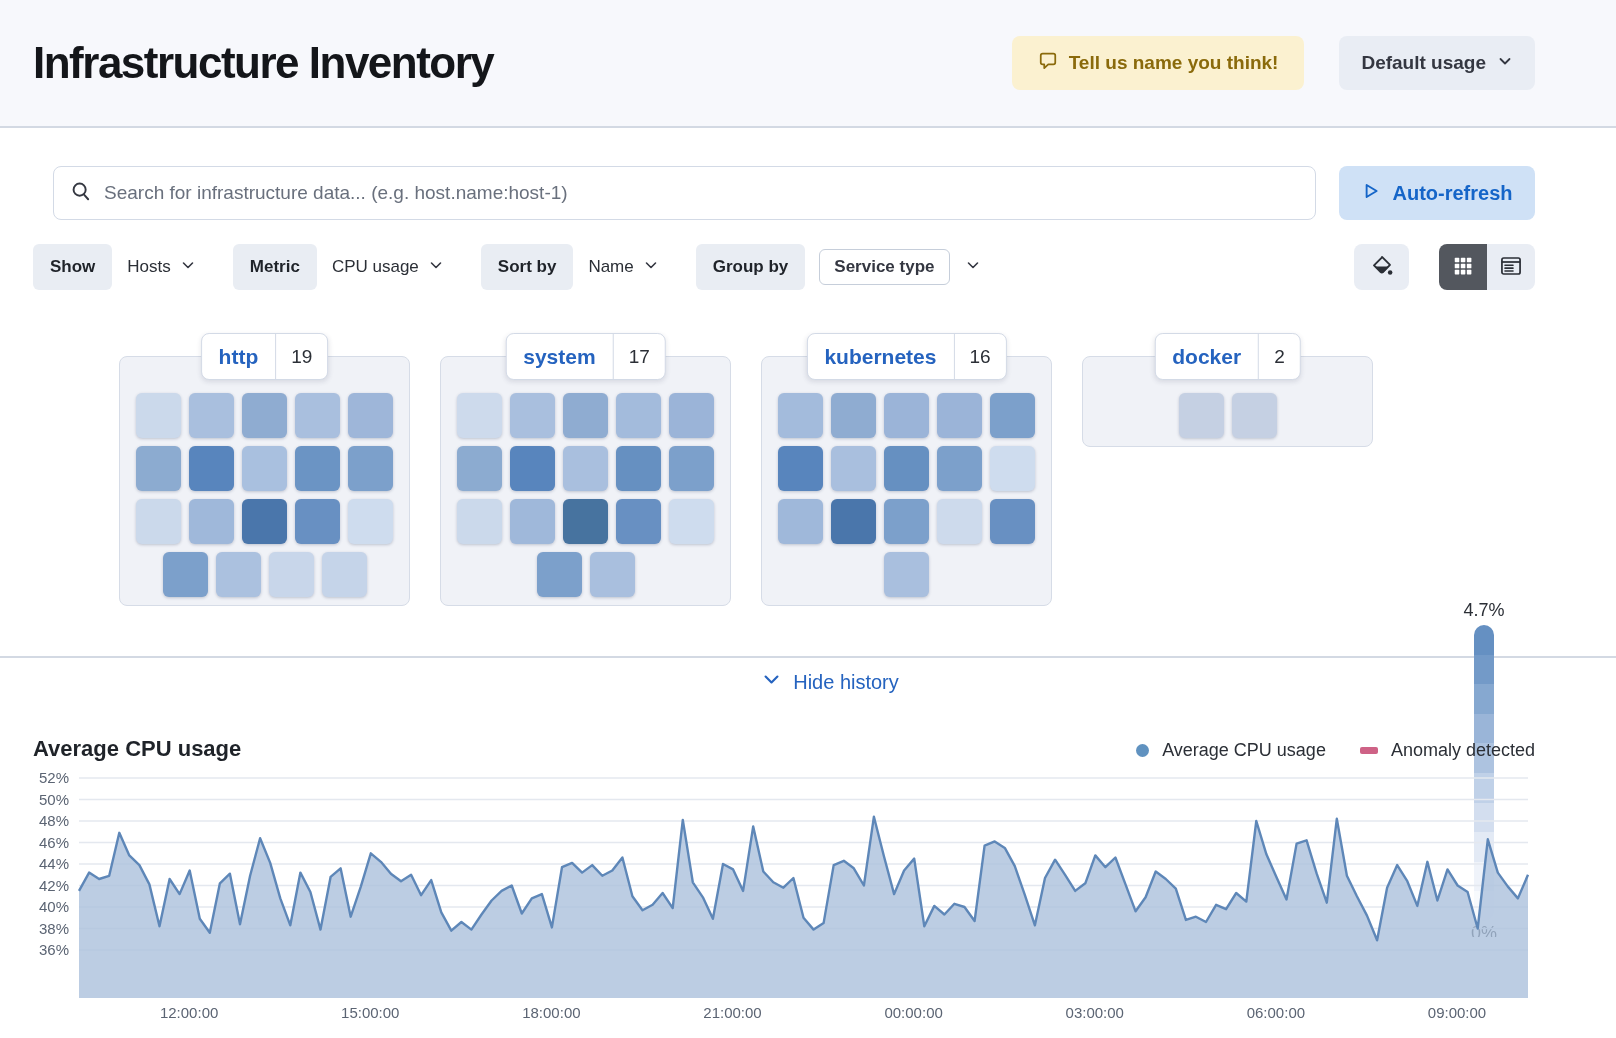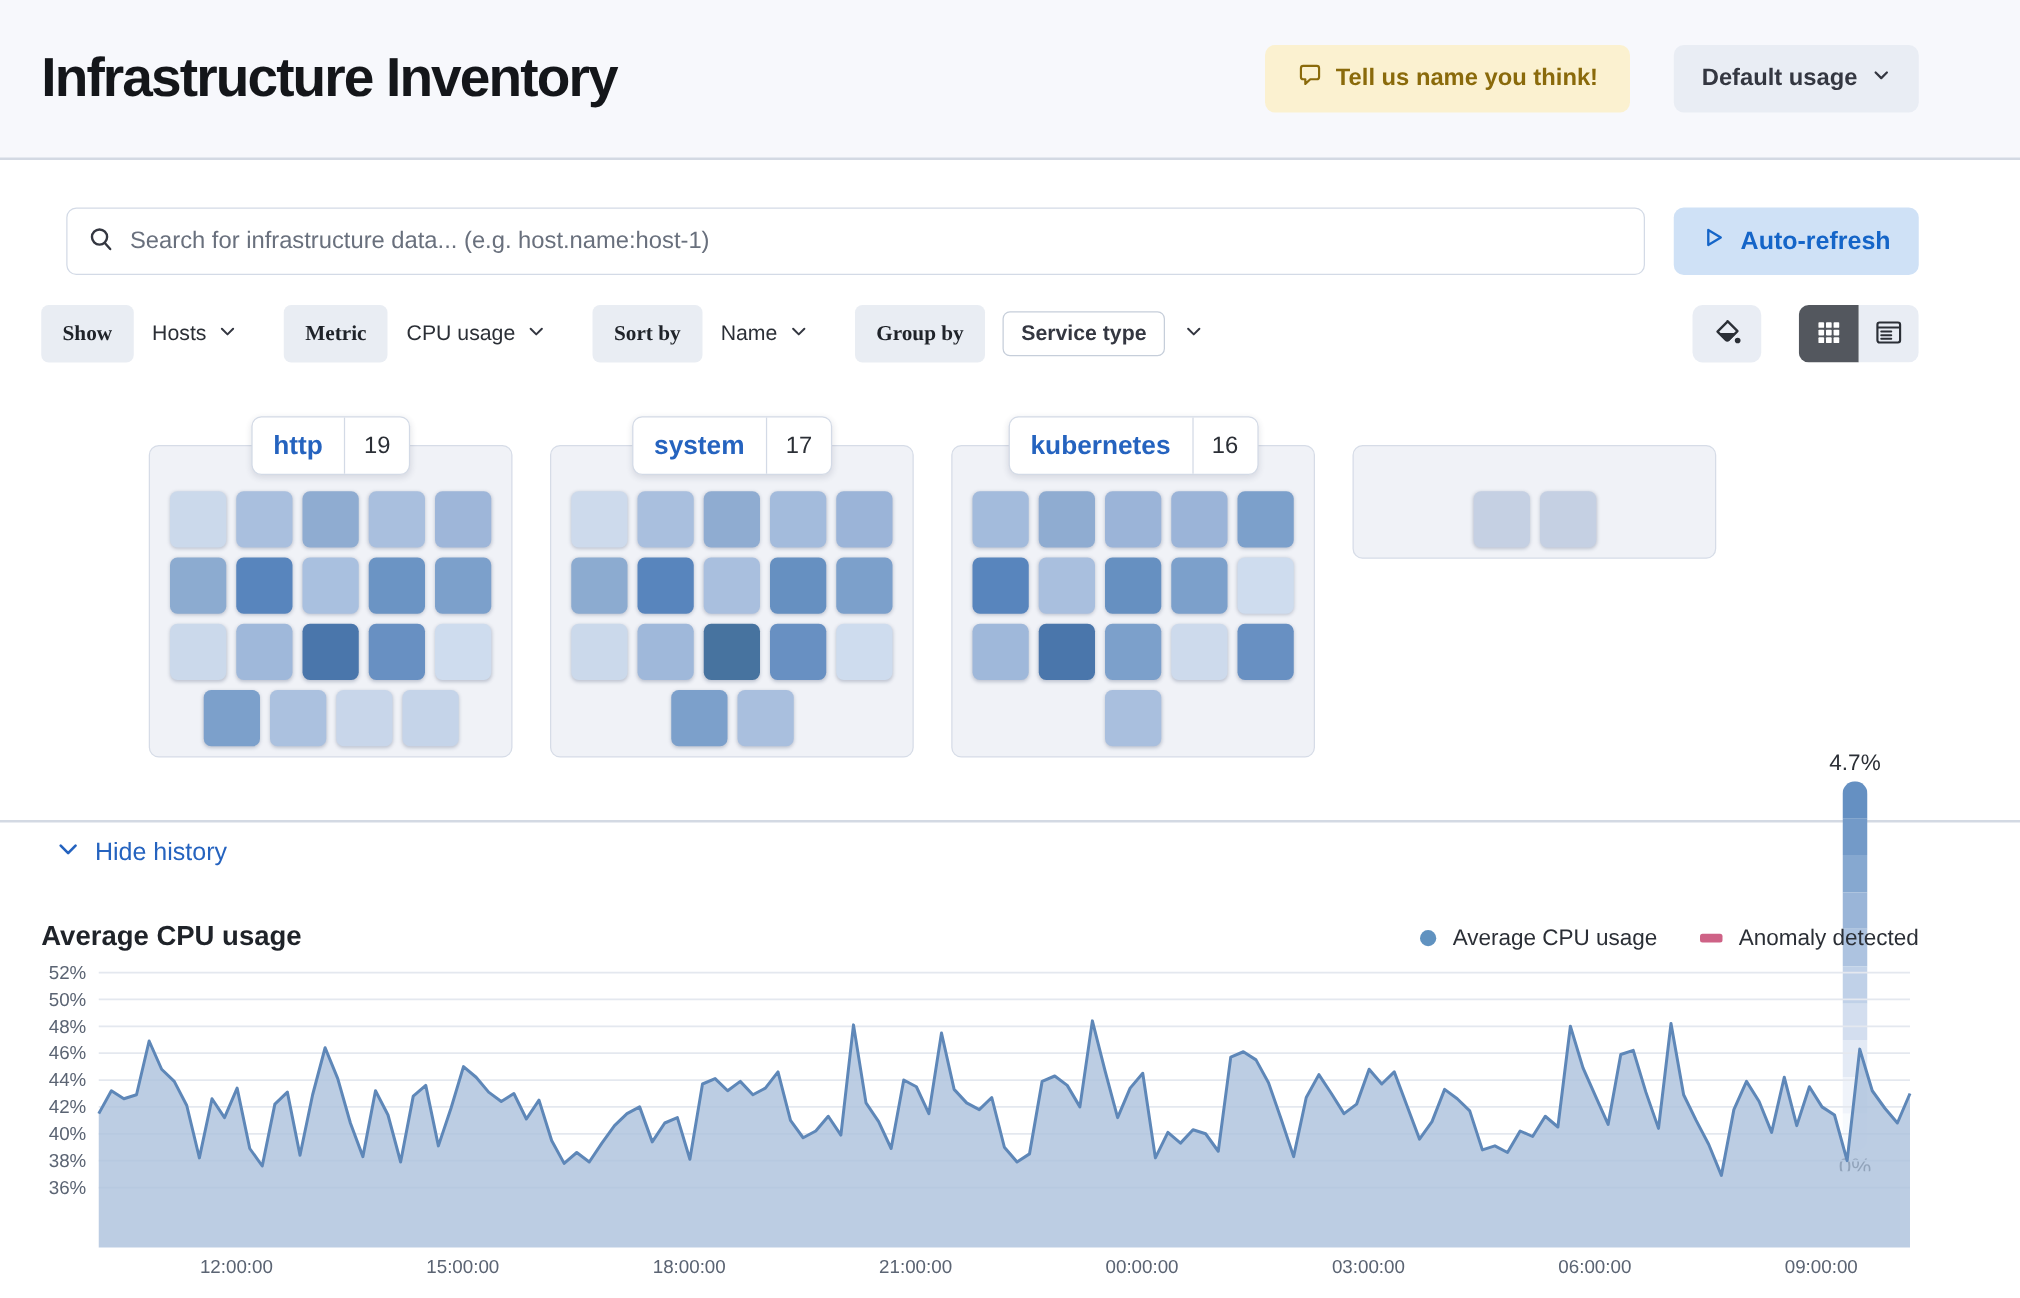--- a/index.html
+++ b/index.html
@@ -25,21 +25,21 @@
   .search-box input { border:none; outline:none; flex:1; font-family:inherit; font-size:19px; color:#343741; background:transparent; }
   .search-box input::placeholder { color:#69707D; }
   .date-box { width:402px; height:54px; background:#fff; border:1px solid #D3DAE6; border-radius:8px;
               display:flex; align-items:center; padding:0 18px; gap:13px; font-size:20px; color:#2B2F36; cursor:pointer; }
   .btn-autorefresh { width:196px; background:#CFE1F6; color:#1565C8; font-size:20px; }
 
   
   .filterbar { display:flex; align-items:center; margin:24px 81px 0 33px; height:46px; }
   .ctl { display:flex; align-items:center; margin-right:22px; }
   .ctl-label { background:#E9EDF3; border-radius:6px; height:46px; display:flex; align-items:center;
-               padding:0 17px; font-weight:700; font-size:17px; color:#1F2329;font-family:Liberation Serif, serif; }
+               padding:0 17px; font-weight:700; font-size:17px; color:#1F2329; }
   .ctl-value { display:flex; align-items:center; gap:9px; padding:0 15px; font-size:17px; color:#2B2F36; cursor:pointer; }
   .ctl-pill { border:1px solid #C6CEDA; background:#fff; border-radius:6px; height:36px;
               display:flex; align-items:center; padding:0 14px; margin-left:14px; font-size:17px; font-weight:600; }
   .right-tools { margin-left:auto; display:flex; align-items:center; gap:30px; }
   .tool-btn { width:55px; height:46px; border:none; border-radius:8px; background:#E9EDF4;
               display:flex; align-items:center; justify-content:center; cursor:pointer; }
   .seg { display:flex; border-radius:8px; overflow:hidden; }
   .seg-btn { width:48px; height:46px; border:none; display:flex; align-items:center; justify-content:center; cursor:pointer; }
   .seg-grid { background:#53575E; }
   .seg-list { background:#E9EDF4; }
@@ -59,21 +59,21 @@
   .sq { width:45px; height:45px; border-radius:6px; box-shadow:0 1px 3px rgba(40,55,90,.25); cursor:pointer; }
 
   .scale { position:absolute; top:310px; right:99px; width:66px; text-align:center; }
   .scale-max, .scale-min { font-size:18px; color:#2B2F36; }
   .scale-bar { width:20px; height:296px; margin:4px auto 2px auto; border-radius:10px; overflow:hidden;
                display:flex; flex-direction:column; }
   .scale-bar div { flex:1; }
   .scale-min { height:14px; overflow:hidden; }
 
   
-  .history-bar { border-top:2px solid #D3D9E3; height:50px; display:flex; align-items:center; padding-left:45px; }
+  .history-bar { border-top:2px solid #D3D9E3; height:50px; display:flex; align-items:center; padding-left:45px;justify-content:center; }
   .history-toggle { display:flex; align-items:center; gap:12px; color:#2563BF; font-size:20px; font-weight:500; cursor:pointer; }
 
   
   .chart-section { padding:30px 33px 0 33px; position:relative; }
   .chart-title { font-size:22px; font-weight:700; color:#1F2329; }
   .chart-legend { position:absolute; right:81px; top:34px; display:flex; gap:34px; }
   .legend-item { display:flex; align-items:center; gap:13px; font-size:18px; color:#2B2F36; cursor:pointer; }
   .legend-dot { width:13px; height:13px; border-radius:50%; }
   .legend-dash { width:18px; height:7px; border-radius:2px; }
   .chart-wrap { margin-top:8px; }
@@ -294,20 +294,25 @@
             <div class="sq" style="background: rgb(74, 118, 171);"></div>
             <div class="sq" style="background: rgb(124, 160, 203);"></div>
             <div class="sq" style="background: rgb(205, 218, 236);"></div>
             <div class="sq" style="background: rgb(104, 144, 194);"></div>
           </div>
           <div class="waffle-row">
             <div class="sq" style="background: rgb(169, 191, 222);"></div>
           </div>
         </div>
         <div class="group-card">
+          <div class="group-badge">
+            <span class="group-name">docker</span>
+            <span class="badge-divider"></span>
+            <span class="group-count">2</span>
+          </div>
           <div class="waffle-row">
             <div class="sq" style="background: rgb(197, 208, 227);"></div>
             <div class="sq" style="background: rgb(197, 208, 227);"></div>
           </div>
         </div>
       </div>
     <div class="scale">
       <div class="scale-max">4.7%</div>
       <div class="scale-bar" id="scale-bar">
           <div style="background: rgb(101, 144, 194);"></div>

